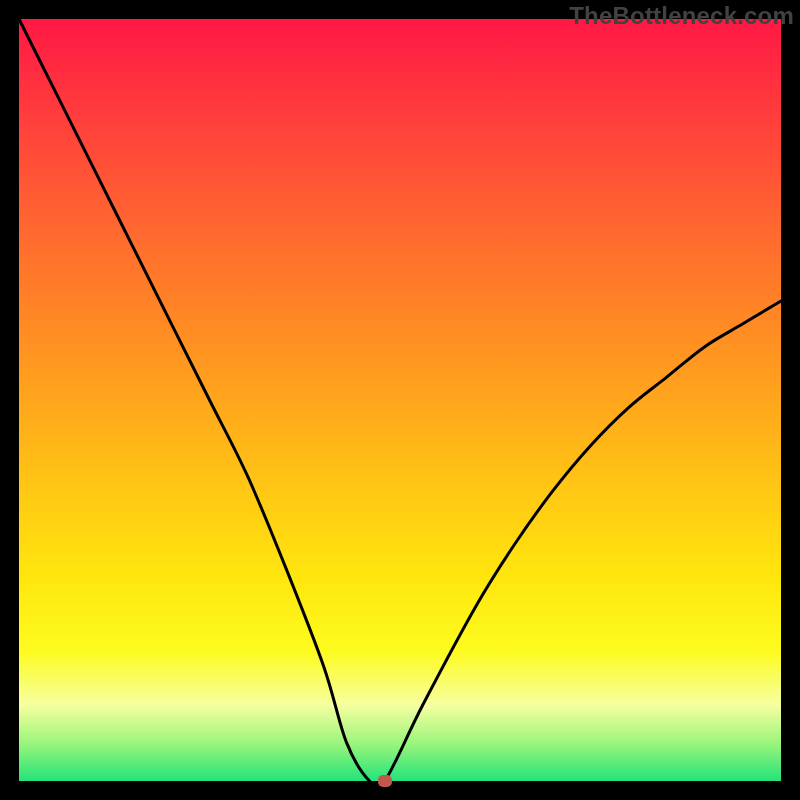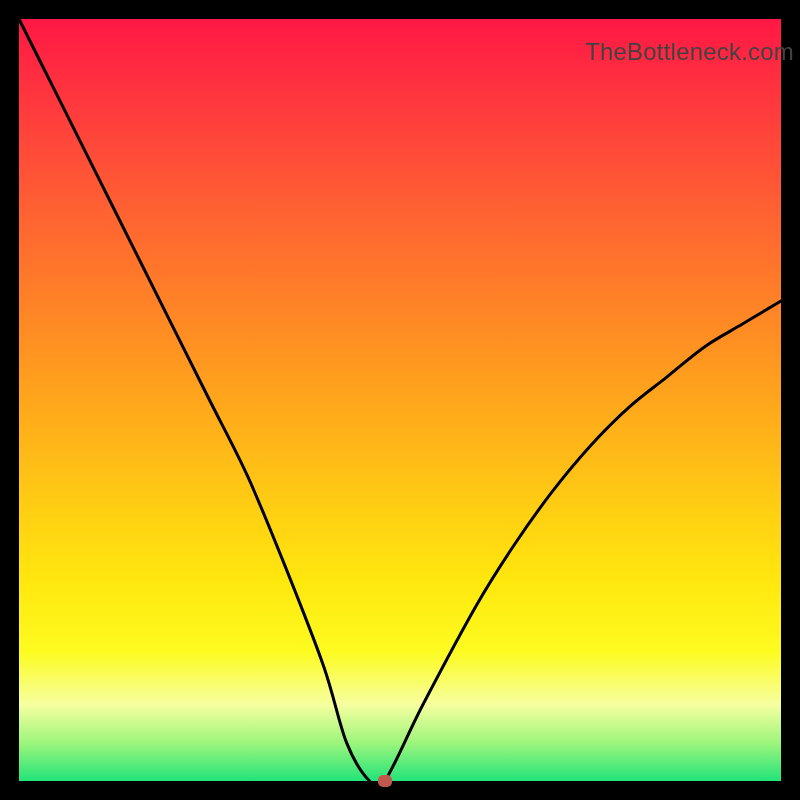--- a/index.html
+++ b/index.html
@@ -38,25 +38,24 @@
       #9cf57c 95%,
       #23e37a 100%
     );
   }
   .watermark {
     position: absolute;
     top: 2px;
     right: 6px;
     color: #424242;
     font-size: 24px;
-    font-weight: 400;
+    font-weight: 700;
     letter-spacing: 0.2px;
     user-select: none;
     font-family: Arial, Helvetica, sans-serif;
-    margin-top: 36px;
   }
   svg.curve {
     position: absolute;
     left: 0;
     top: 0;
     width: 762px;
     height: 762px;
     overflow: visible;
   }
   .marker {

